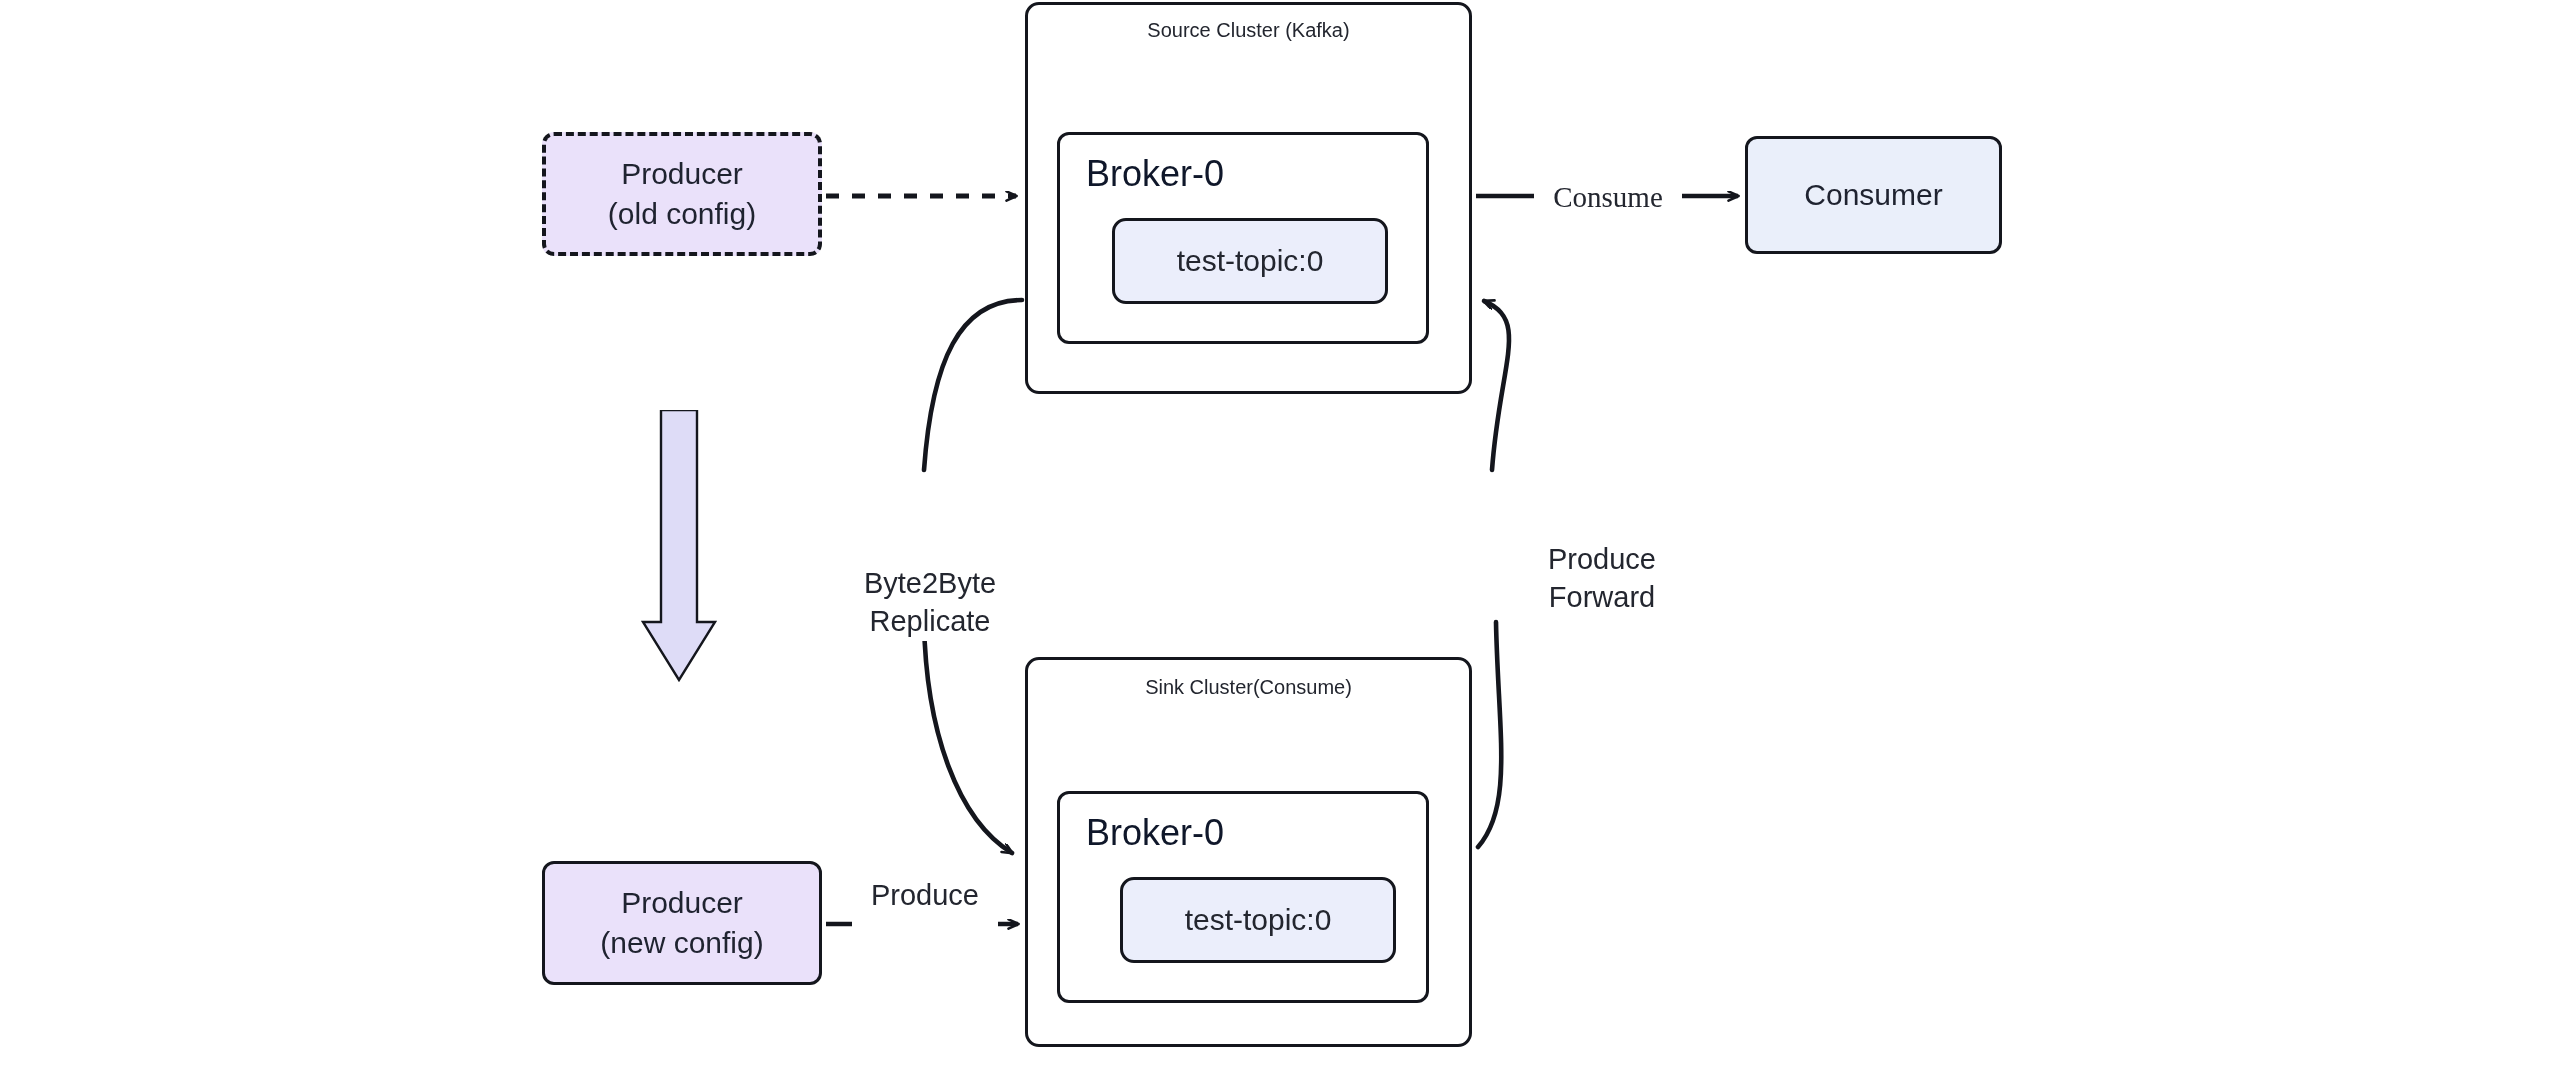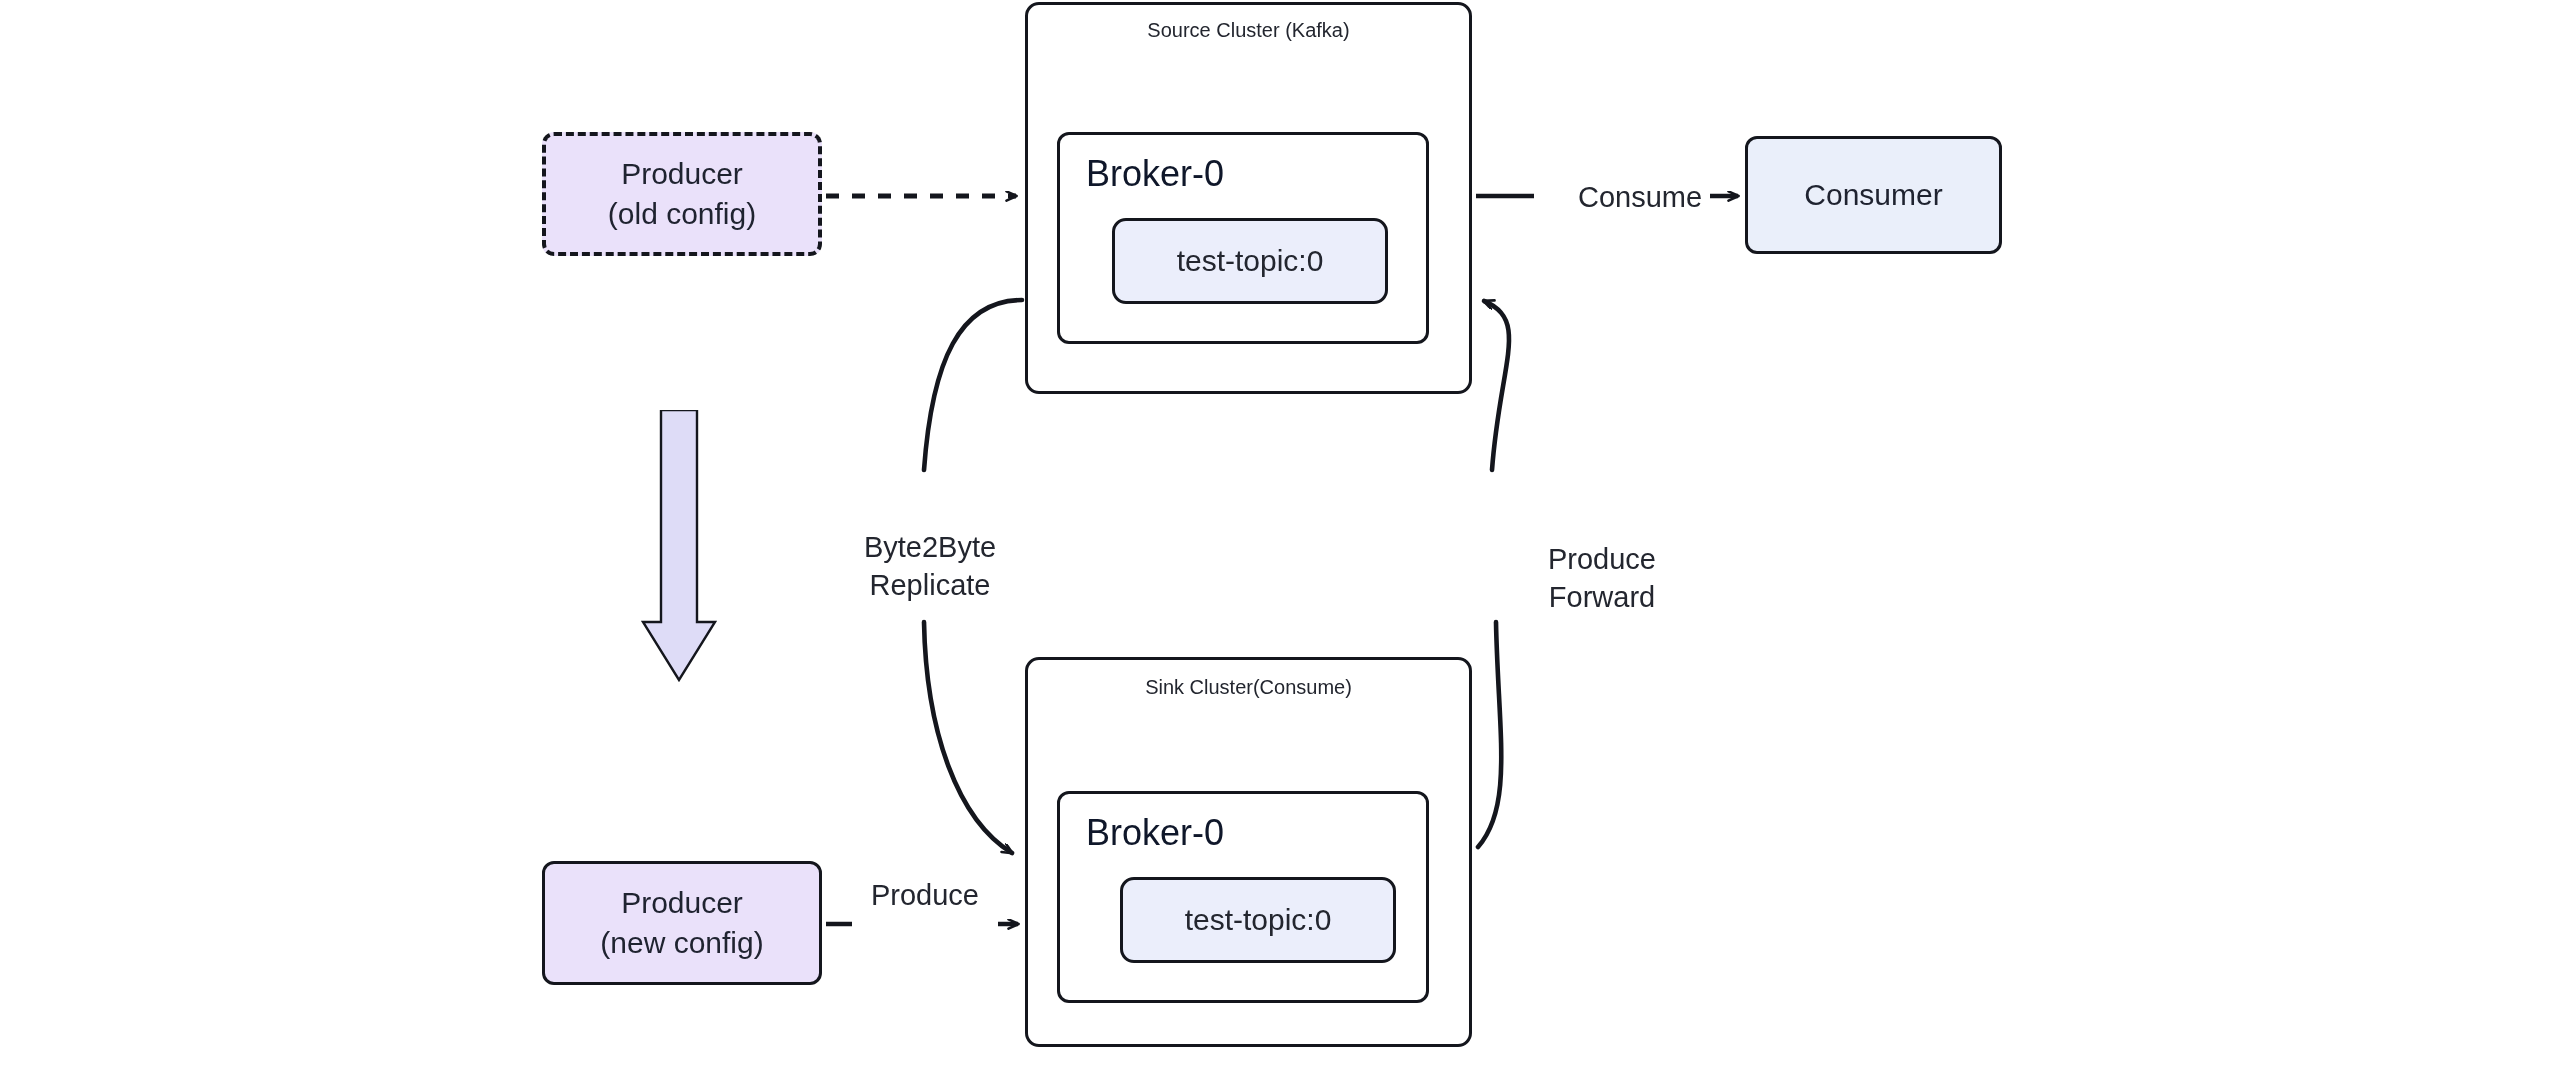--- a/index.html
+++ b/index.html
@@ -113,23 +113,23 @@
   
   .edge-label {
     position: absolute;
     font-size: 29px;
     color: #23262f;
     text-align: center;
     white-space: pre-line;
     line-height: 1.32;
     background: #ffffff;
   }
-  #label-consume   { left: 1570px; top: 178px; width: 140px; }
+  #label-consume   { left: 1538px; top: 178px; width: 140px; font-family: Liberation Serif, serif; }
   #label-produce   { left: 855px;  top: 876px; width: 140px; }
-  #label-replicate { left: 840px;  top: 528px; width: 180px; }
+  #label-replicate { left: 840px;  top: 564px; width: 180px; }
   #label-forward   { left: 1512px; top: 540px; width: 180px; }
 
   
   #migration-arrow {
     position: absolute;
     left: 641px;
     top: 410px;
     width: 76px;
     height: 272px;
   }

